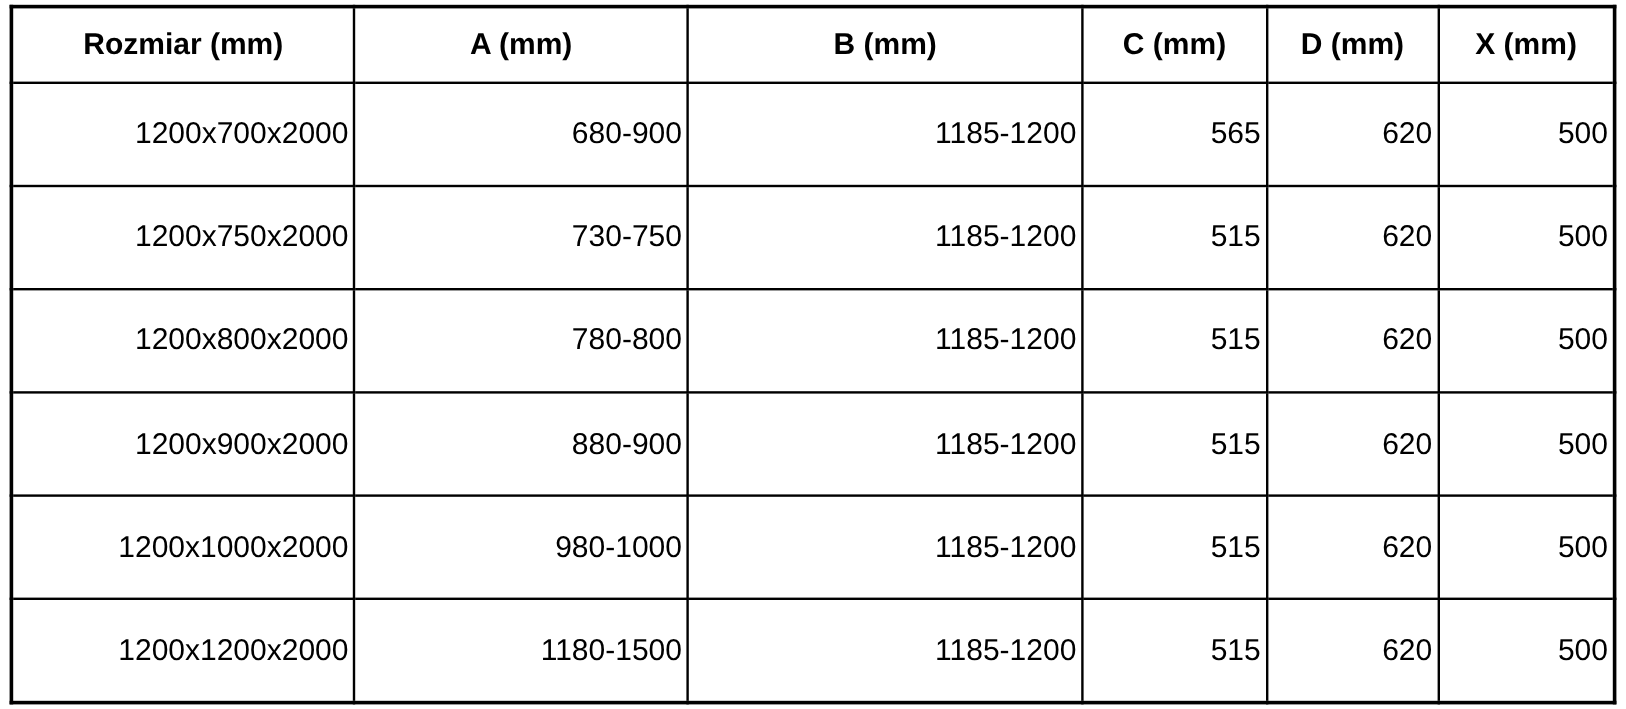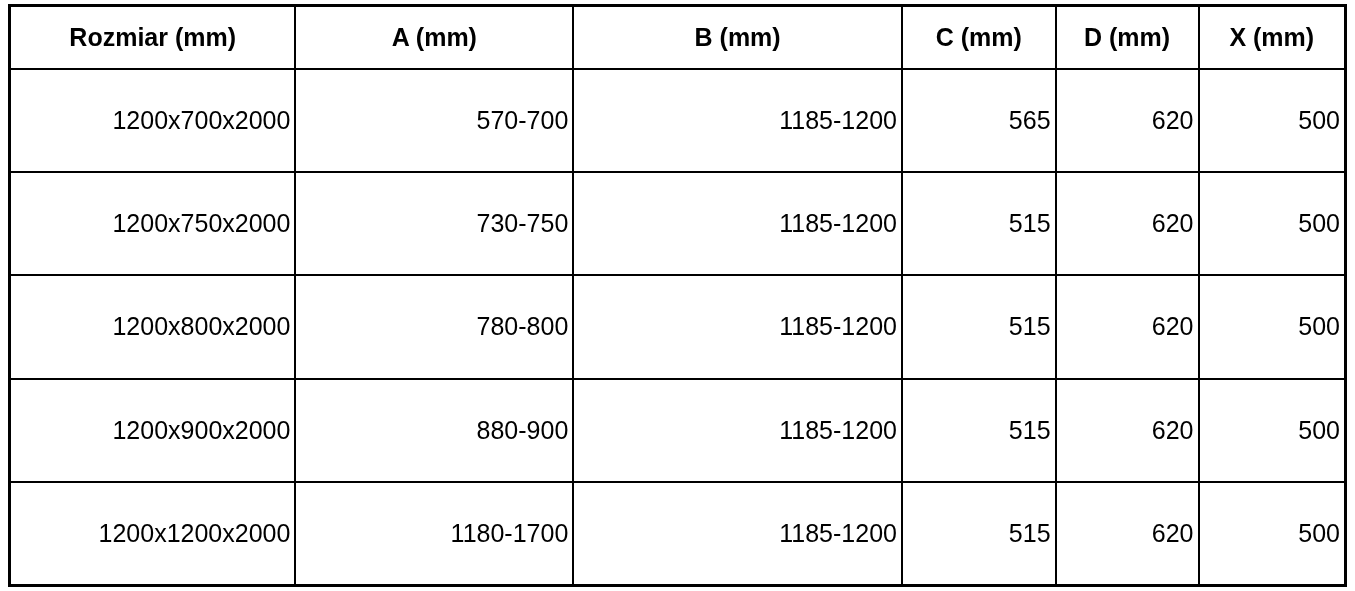--- a/index.html
+++ b/index.html
@@ -74,21 +74,21 @@
           <th>A (mm)</th>
           <th>B (mm)</th>
           <th>C (mm)</th>
           <th>D (mm)</th>
           <th>X (mm)</th>
         </tr>
     </thead>
     <tbody id="table-body">
         <tr>
           <td>1200x700x2000</td>
-          <td>570-700</td>
+          <td>680-900</td>
           <td>1185-1200</td>
           <td>565</td>
           <td>620</td>
           <td>500</td>
         </tr>
         <tr>
           <td>1200x750x2000</td>
           <td>730-750</td>
           <td>1185-1200</td>
           <td>515</td>
@@ -105,22 +105,30 @@
         </tr>
         <tr>
           <td>1200x900x2000</td>
           <td>880-900</td>
           <td>1185-1200</td>
           <td>515</td>
           <td>620</td>
           <td>500</td>
         </tr>
         <tr>
+          <td>1200x1000x2000</td>
+          <td>980-1000</td>
+          <td>1185-1200</td>
+          <td>515</td>
+          <td>620</td>
+          <td>500</td>
+        </tr>
+        <tr>
           <td>1200x1200x2000</td>
-          <td>1180-1700</td>
+          <td>1180-1500</td>
           <td>1185-1200</td>
           <td>515</td>
           <td>620</td>
           <td>500</td>
         </tr>
       </tbody>
   </table>
 </div>
 
 </body></html>

